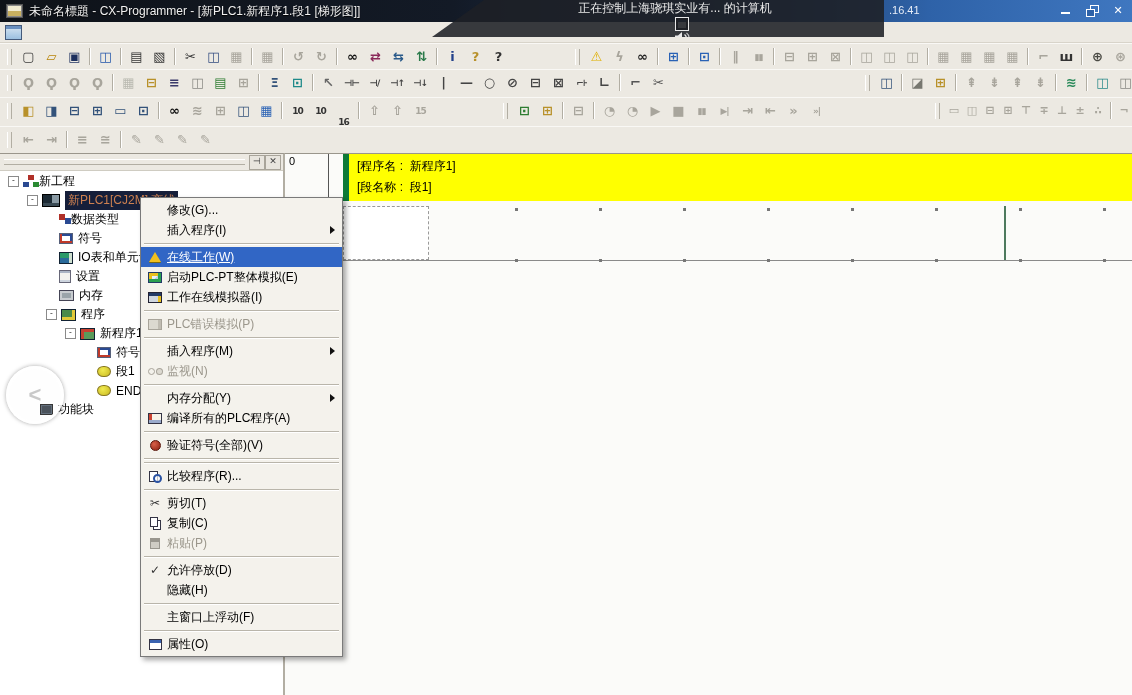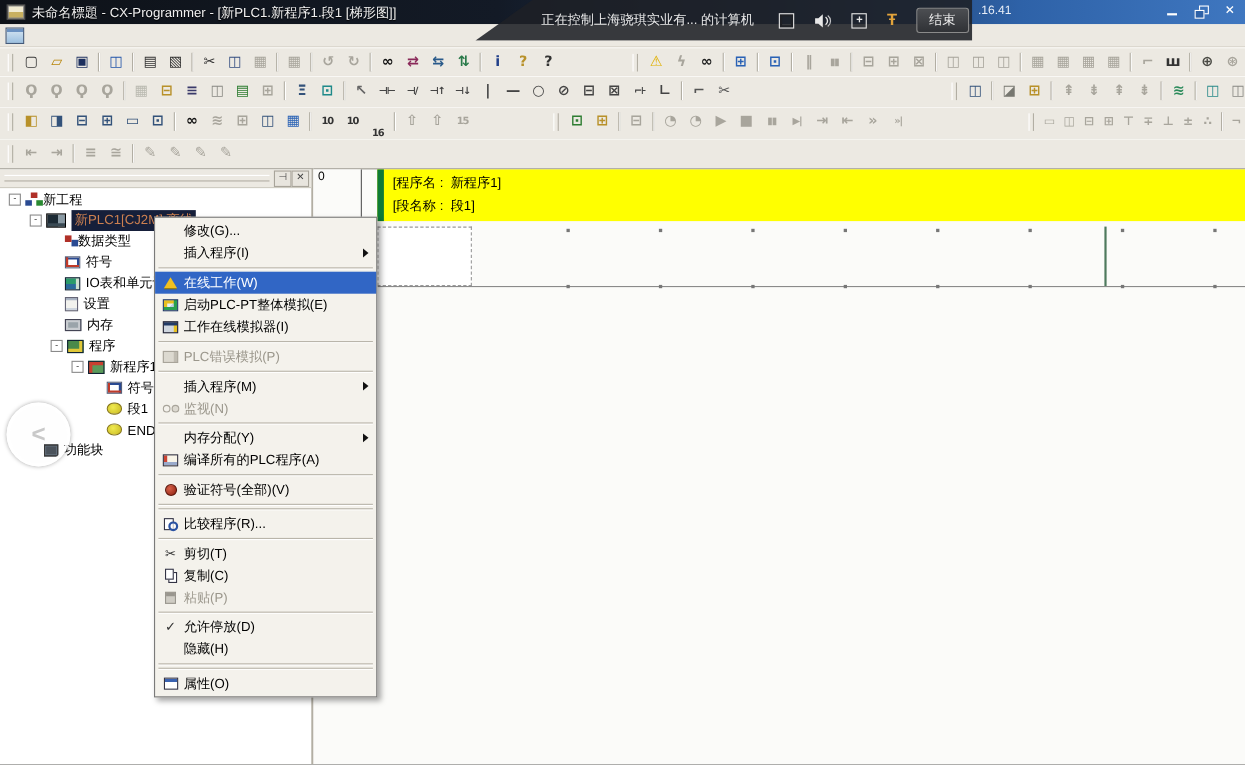--- a/index.html
+++ b/index.html
@@ -86,21 +86,21 @@
   .rung-line{position:absolute;left:58px;top:106px;right:0;height:1px;background:#8a8a8a;}
   .right-rail{position:absolute;left:719px;top:52px;width:2px;height:54px;background:#4e7a5e;}
   .gdot{position:absolute;width:3px;height:3px;background:#777;}
 
   
   .ctx{position:absolute;left:140px;top:197px;width:203px;background:#f4f2ec;
     border:1px solid #7a7a7a;box-shadow:3px 3px 5px rgba(0,0,0,.35);padding:2px 0;z-index:40;box-sizing:border-box;}
   .ci{display:flex;align-items:center;height:20px;padding:0 12px 0 2px;position:relative;}
   .ci .gut{width:24px;flex:none;display:flex;align-items:center;justify-content:center;}
   .ci .clabel{white-space:nowrap;}
-  .ci.hl{background:#3166c5;color:#fff;}
+  .ci.hl{background:#3166c5;color:#fff;text-decoration:underline;}
   .ci.dis{color:#9b978c;}
   .ci .subarrow{position:absolute;right:7px;width:0;height:0;border-left:5px solid #111;
     border-top:4px solid transparent;border-bottom:4px solid transparent;}
   .csep{height:1px;background:#b9b5aa;box-shadow:0 1px 0 #fff;margin:3px 3px;}
   .gtext{font-size:12px;font-weight:bold;color:#333;}
   .mi{display:inline-block;box-sizing:border-box;}
   .mi-warning{width:0;height:0;border-left:6px solid transparent;border-right:6px solid transparent;
     border-bottom:10px solid #f0c020;filter:drop-shadow(0 1px 0 #7a6a10);}
   .mi-plc-pt-sim{width:14px;height:11px;border:1px solid #223a66;background:linear-gradient(135deg,#e8f0f8 55%,#c0d0e4 55%);
     box-shadow:inset -3px -3px 0 #2aa050,inset 3px 3px 0 #e8c020;}
@@ -116,21 +116,21 @@
   .mi-compare{width:9px;height:11px;border:1px solid #334;background:#fff;position:relative;margin-right:4px;}
   .mi-compare::after{content:"";position:absolute;right:-5px;bottom:-2px;width:5px;height:5px;
     border:2px solid #2a52a2;border-radius:50%;background:rgba(255,255,255,.7);}
   .mi-copy{width:8px;height:10px;border:1px solid #334;background:#fff;box-shadow:3px 3px 0 -1px #fff,3px 3px 0 0 #334;margin:0 3px 3px 0;}
   .mi-paste{width:10px;height:11px;border:1px solid #99968e;background:#cfccc4;box-shadow:inset 0 3px 0 #99968e;}
   .mi-properties{width:13px;height:11px;border:1px solid #334;background:#fff;box-shadow:inset 0 3px 0 #3a62b0;}
 
   
   .remote{position:absolute;left:432px;top:0;width:452px;height:37px;z-index:60;
     background:rgba(30,32,37,.88);clip-path:polygon(52px 0,100% 0,100% 100%,0 100%);
-    display:flex;align-items:center;box-sizing:border-box;padding:0 12px 0 60px;color:#e8e8e8;}
+    display:flex;align-items:center;box-sizing:border-box;padding:0 12px 0 60px;color:#e8e8e8;flex-direction:column;}
   .remote .rtext{font-size:12px;white-space:nowrap;margin-right:14px;}
   .ricon{flex:none;margin:0 9px;display:flex;align-items:center;justify-content:center;}
   .fs-box{width:12px;height:12px;border:1px solid #e8e8e8;box-shadow:inset 0 0 0 2px rgba(30,32,37,1);}
   .plus-box{width:12px;height:12px;border:1px solid #e8e8e8;color:#e8e8e8;font-size:10px;line-height:11px;text-align:center;font-weight:bold;}
   .pen-glyph{color:#e2a33b;font-size:15px;font-weight:bold;line-height:14px;}
   .end-btn{flex:none;margin-left:8px;padding:2px 11px;border:1px solid #8a8a8a;border-radius:3px;
     background:linear-gradient(#4c4e52,#303236);color:#eee;font-size:12px;}
 
   
   .circle-handle{position:absolute;left:6px;top:366px;width:52px;height:52px;border-radius:50%;z-index:55;
@@ -561,20 +561,24 @@
         <span class="gut">
           <span class="gtext">✓</span>
         </span>
         <span class="clabel">允许停放(D)</span>
       </div>
       <div class="ci">
         <span class="gut"></span>
         <span class="clabel">隐藏(H)</span>
       </div>
       <div class="csep"></div>
+      <div class="ci">
+        <span class="gut"></span>
+        <span class="clabel">主窗口上浮动(F)</span>
+      </div>
       <div class="csep"></div>
       <div class="ci">
         <span class="gut">
           <span class="mi mi-properties"></span>
         </span>
         <span class="clabel">属性(O)</span>
       </div>
     </div>
 
   <div class="remote">

